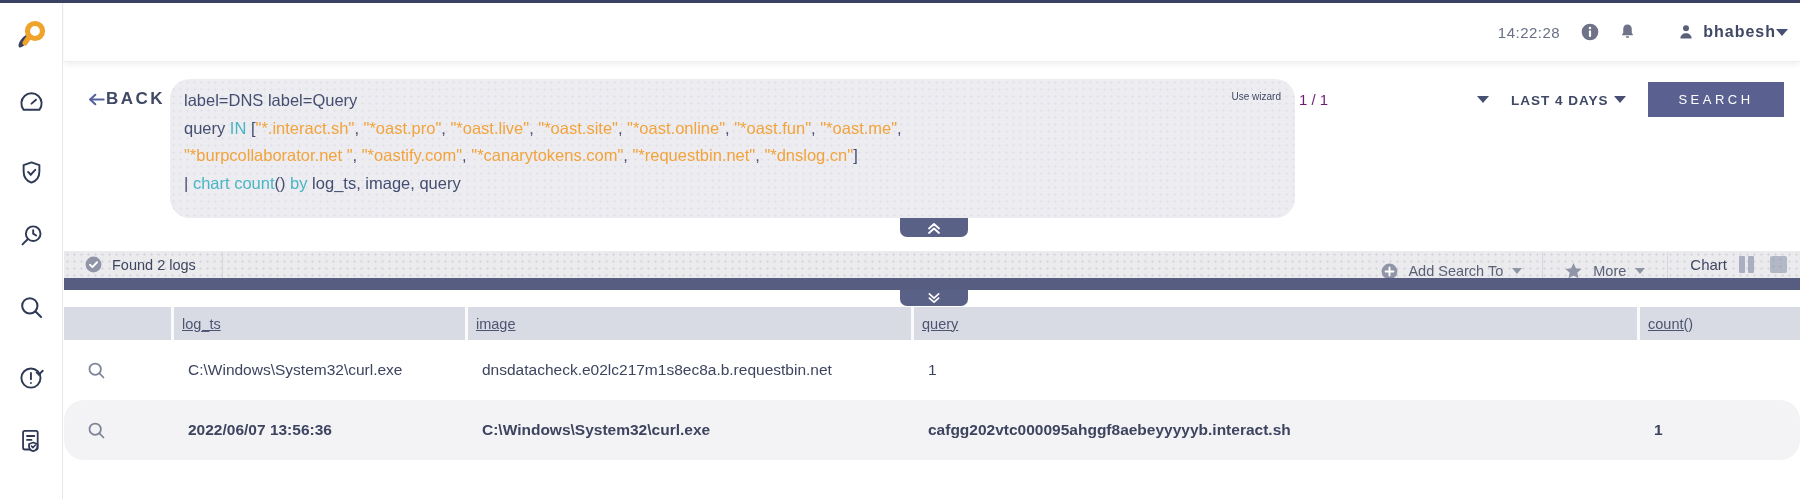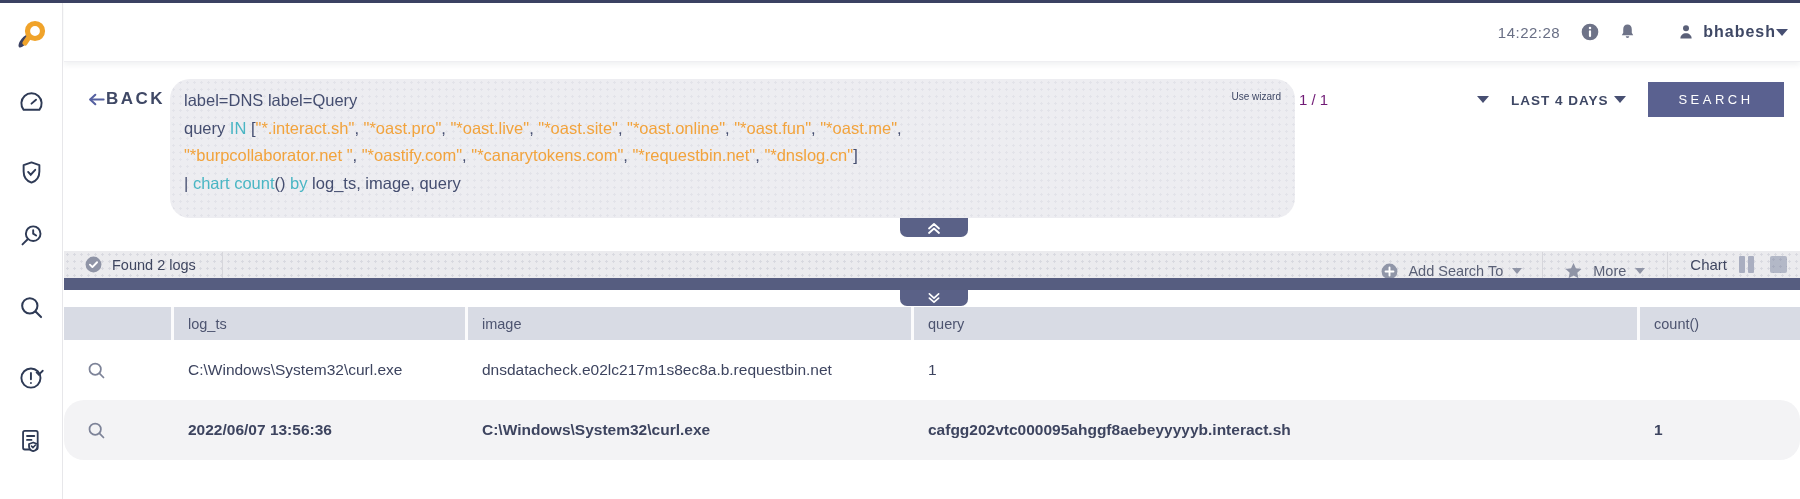--- a/index.html
+++ b/index.html
@@ -61,21 +61,21 @@
   .chart-square { width:17px; height:17px; background:#b3b8c7; border-radius:2px; cursor:pointer; }
 
   
   .dark-bar { position:relative; height:12px; background:#565d80; }
   .chev-down { left:836px; top:12px; height:16px; }
   .table-gap { height:17px; background:#fff; }
 
   
   .tbl { width:1736px; }
   .tbl-header, .tbl-row { display:grid; grid-template-columns:110px 294px 446px 726px 160px; }
-  .th { background:#d8dbe4; color:#4d5470; font-size:14.5px; height:33px; display:flex; align-items:center; padding-left:14px; border-right:3px solid #fbfbfc; cursor:pointer; }
+  .th { background:#d8dbe4; color:#4d5470; font-size:14.5px; height:33px; display:flex; align-items:center; padding-left:8px; border-right:3px solid #fbfbfc; cursor:pointer;text-decoration:underline; }
   .th.last { border-right:none; }
   .tbl-row { height:58px; margin-top:1px; }
   .tbl-row.alt { height:60px; background:#f3f3f5;font-weight:bold; }
   .td { display:flex; align-items:center; padding-left:14px; color:#3d445f; font-size:15.5px; overflow:hidden; white-space:nowrap; }
   .td.actions { padding-left:22px; }
   .dotted { background-image:radial-gradient(rgba(90,96,130,0.13) 1px, transparent 1.3px); background-size:7px 7px; }
   .dotted-light { background-image:radial-gradient(rgba(90,96,130,0.07) 1px, transparent 1.3px); background-size:7px 7px;border-radius:20px; }
 </style>
 </head>
 <body>

